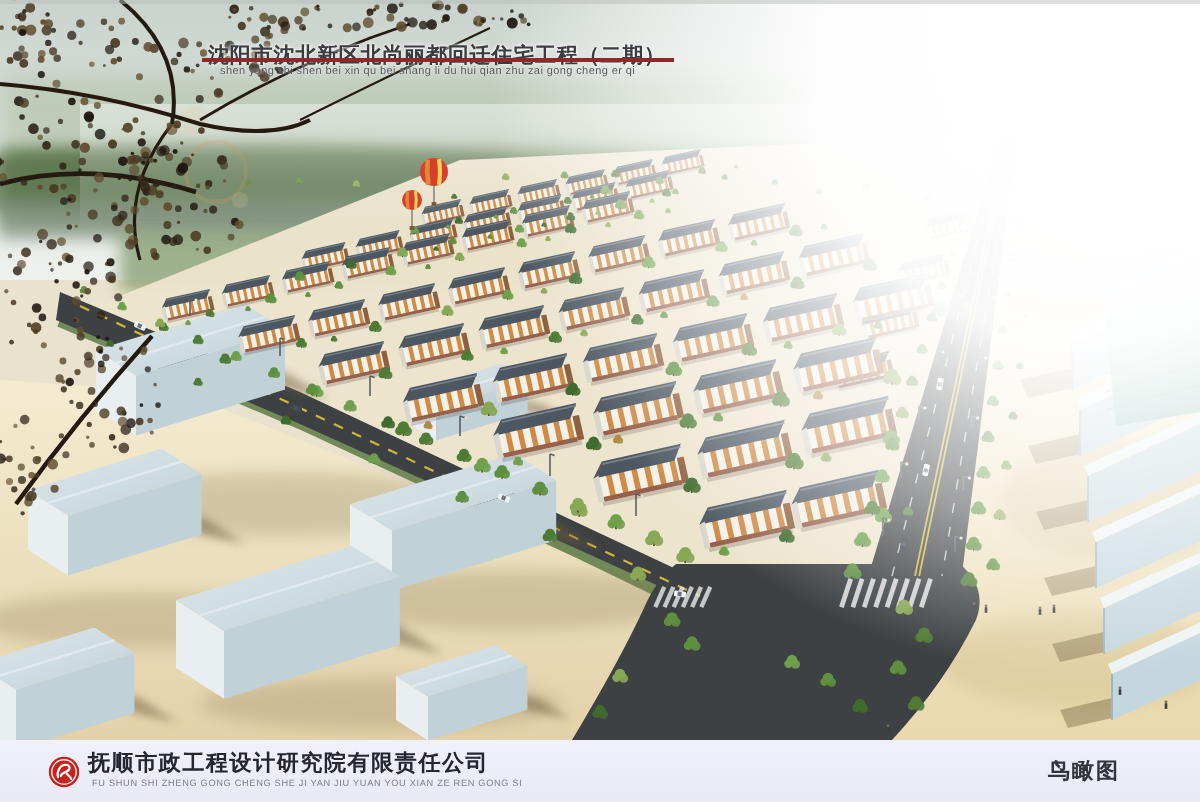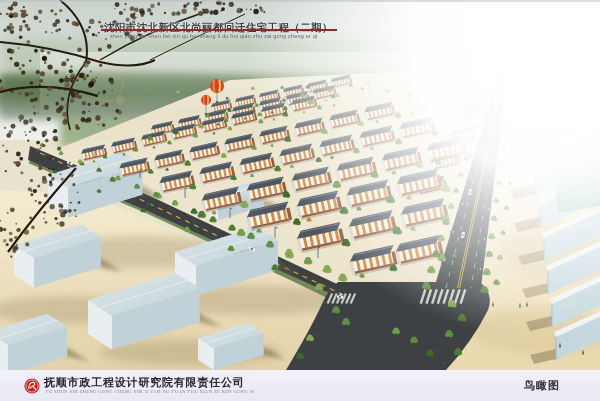--- a/index.html
+++ b/index.html
@@ -11,21 +11,21 @@
   .title-wrap{position:absolute;left:0;top:0;width:600px;pointer-events:none;}
   .title{position:absolute;left:104px;top:11px;font-size:10.5px;font-weight:bold;color:#3b3b40;
          letter-spacing:.4px;white-space:nowrap;text-shadow:0 0 2px rgba(255,255,255,.9),0 0 1px rgba(255,255,255,.9);margin-top:10px;}
   .underline{position:absolute;left:101px;top:29px;width:236px;height:2px;background:#8b2a2a;}
   .pinyin{position:absolute;left:110px;top:33px;font-size:5.5px;color:#55555c;letter-spacing:.2px;
           white-space:nowrap;text-shadow:0 0 1px rgba(255,255,255,.8);}
   
   .footer{position:absolute;left:0;top:370px;width:600px;height:31px;
           background:linear-gradient(#f0f0f9,#e4e4f0);display:flex;align-items:center;}
   .logo{width:16px;height:16px;margin-left:24px;flex:0 0 auto;}
-  .co{margin-left:4px;line-height:1;font-family:Liberation Serif, serif;}
+  .co{margin-left:4px;line-height:1;}
   .co-name{font-size:11px;font-weight:bold;color:#26262e;letter-spacing:.8px;white-space:nowrap;}
   .co-py{font-size:4.6px;color:#7d7d8c;letter-spacing:.35px;margin-top:2px;margin-left:2px;white-space:nowrap;}
   .view-label{margin-left:auto;margin-right:40px;font-size:11px;font-weight:bold;color:#33333a;letter-spacing:1px;}
 </style>
 </head>
 <body>
 
 <div class="board">
   <div class="render">
     <svg id="scene" width="600" height="370" viewBox="0 0 600 370">

